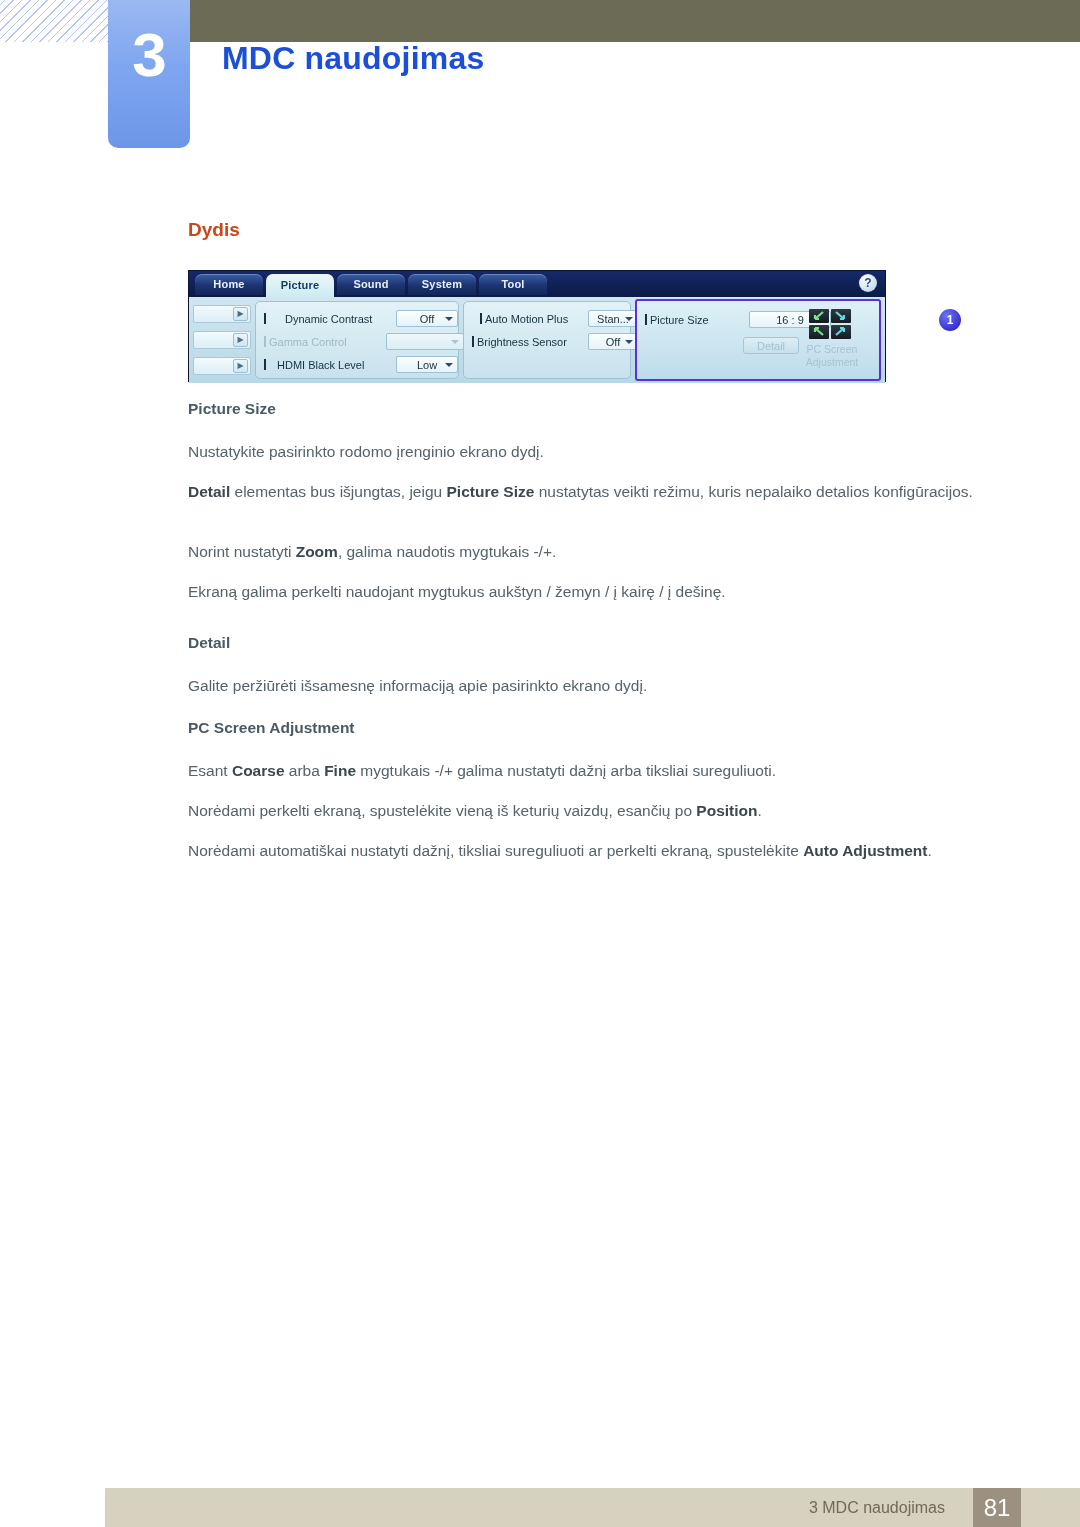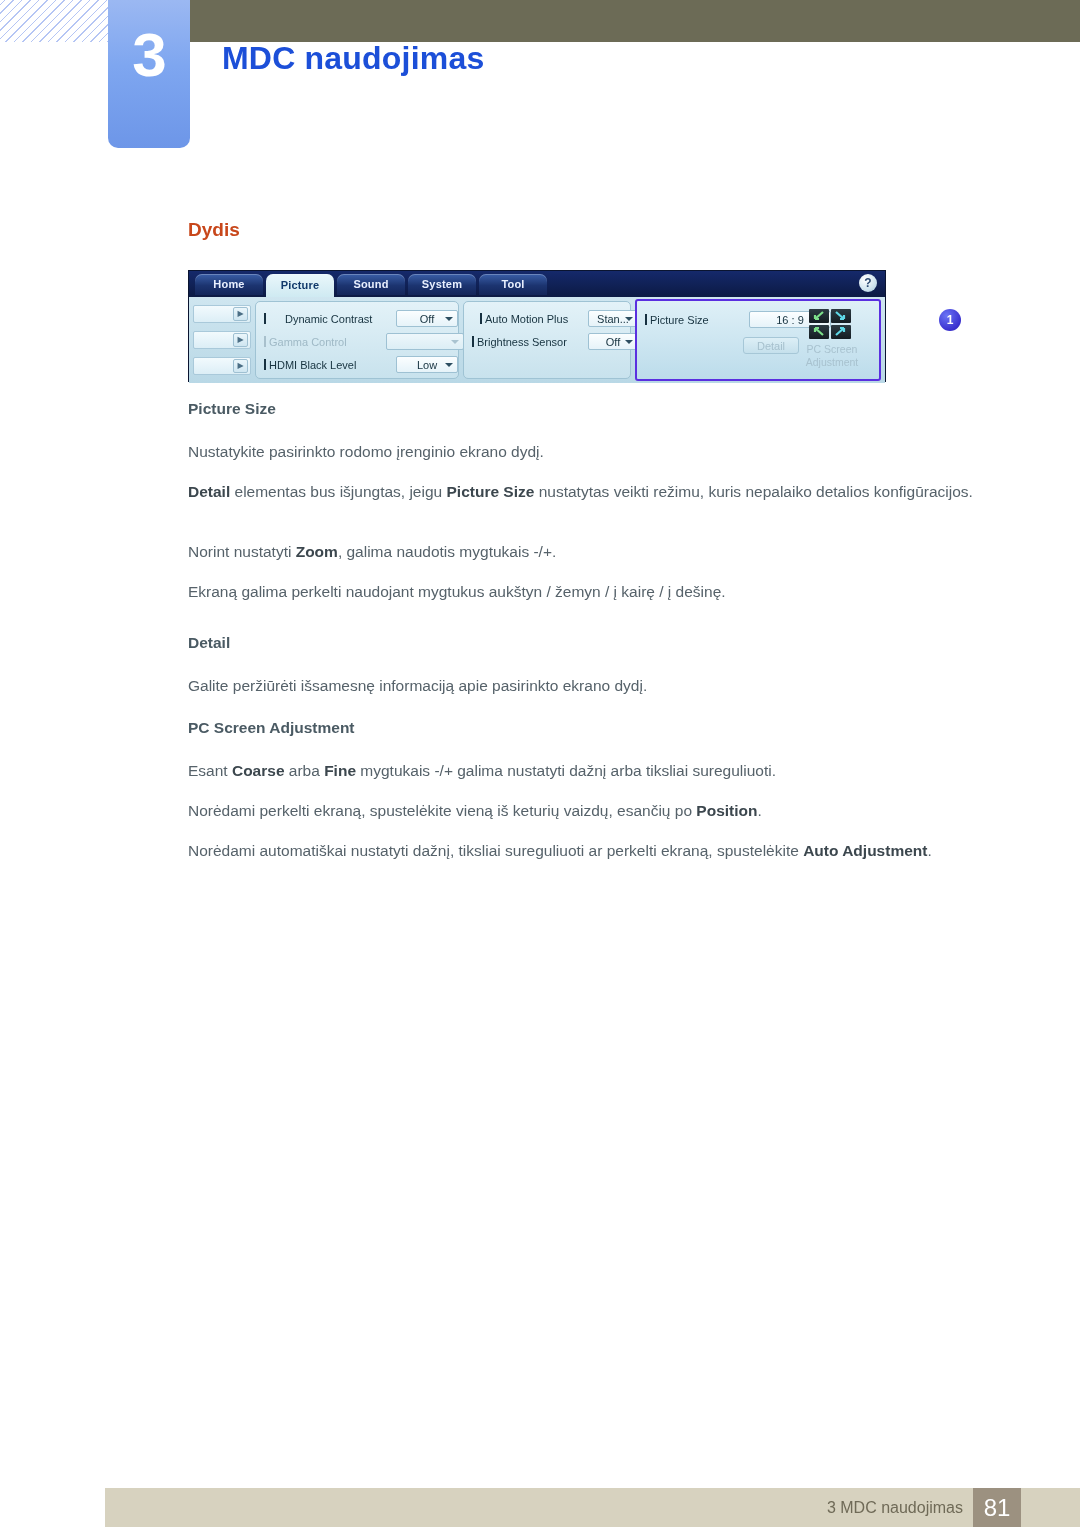--- a/index.html
+++ b/index.html
@@ -303,21 +303,21 @@
     width: 975px; height: 39px;
     background: #d7d2bf;
   }
   .footer-text {
     position: absolute;
     right: 105px; top: 1488px;
     height: 39px;
     line-height: 39px;
     font-size: 16px;
     color: #6f6a57;
-    padding-right: 10px;
+    padding-right: 28px;
   }
   .page-box {
     position: absolute;
     left: 973px; top: 1488px;
     width: 48px; height: 39px;
     background: #9c9180;
     color: #ffffff;
     font-size: 24px;
     text-align: center;
     line-height: 39px;
@@ -373,21 +373,21 @@
 
       <div class="row" style="left:8px; top:31px;">
         <span class="bar-mark dim"></span>
         <span class="row-label dim">Gamma Control</span>
       </div>
       <div class="ddl dim" style="left:118px; top:31px; width:78px;">
         <span></span>
         <span class="caret"></span>
       </div>
 
-      <div class="row" style="left:8px; top:54px;">
+      <div class="row" style="left:8px; top:54px;gap:8px;">
         <span class="bar-mark"></span>
         <span class="row-label">HDMI Black Level</span>
       </div>
       <div class="ddl" style="left:128px; top:54px; width:62px;">
         <span>Low</span>
         <span class="caret"></span>
       </div>
     </div>
 
     <div class="group g2">

